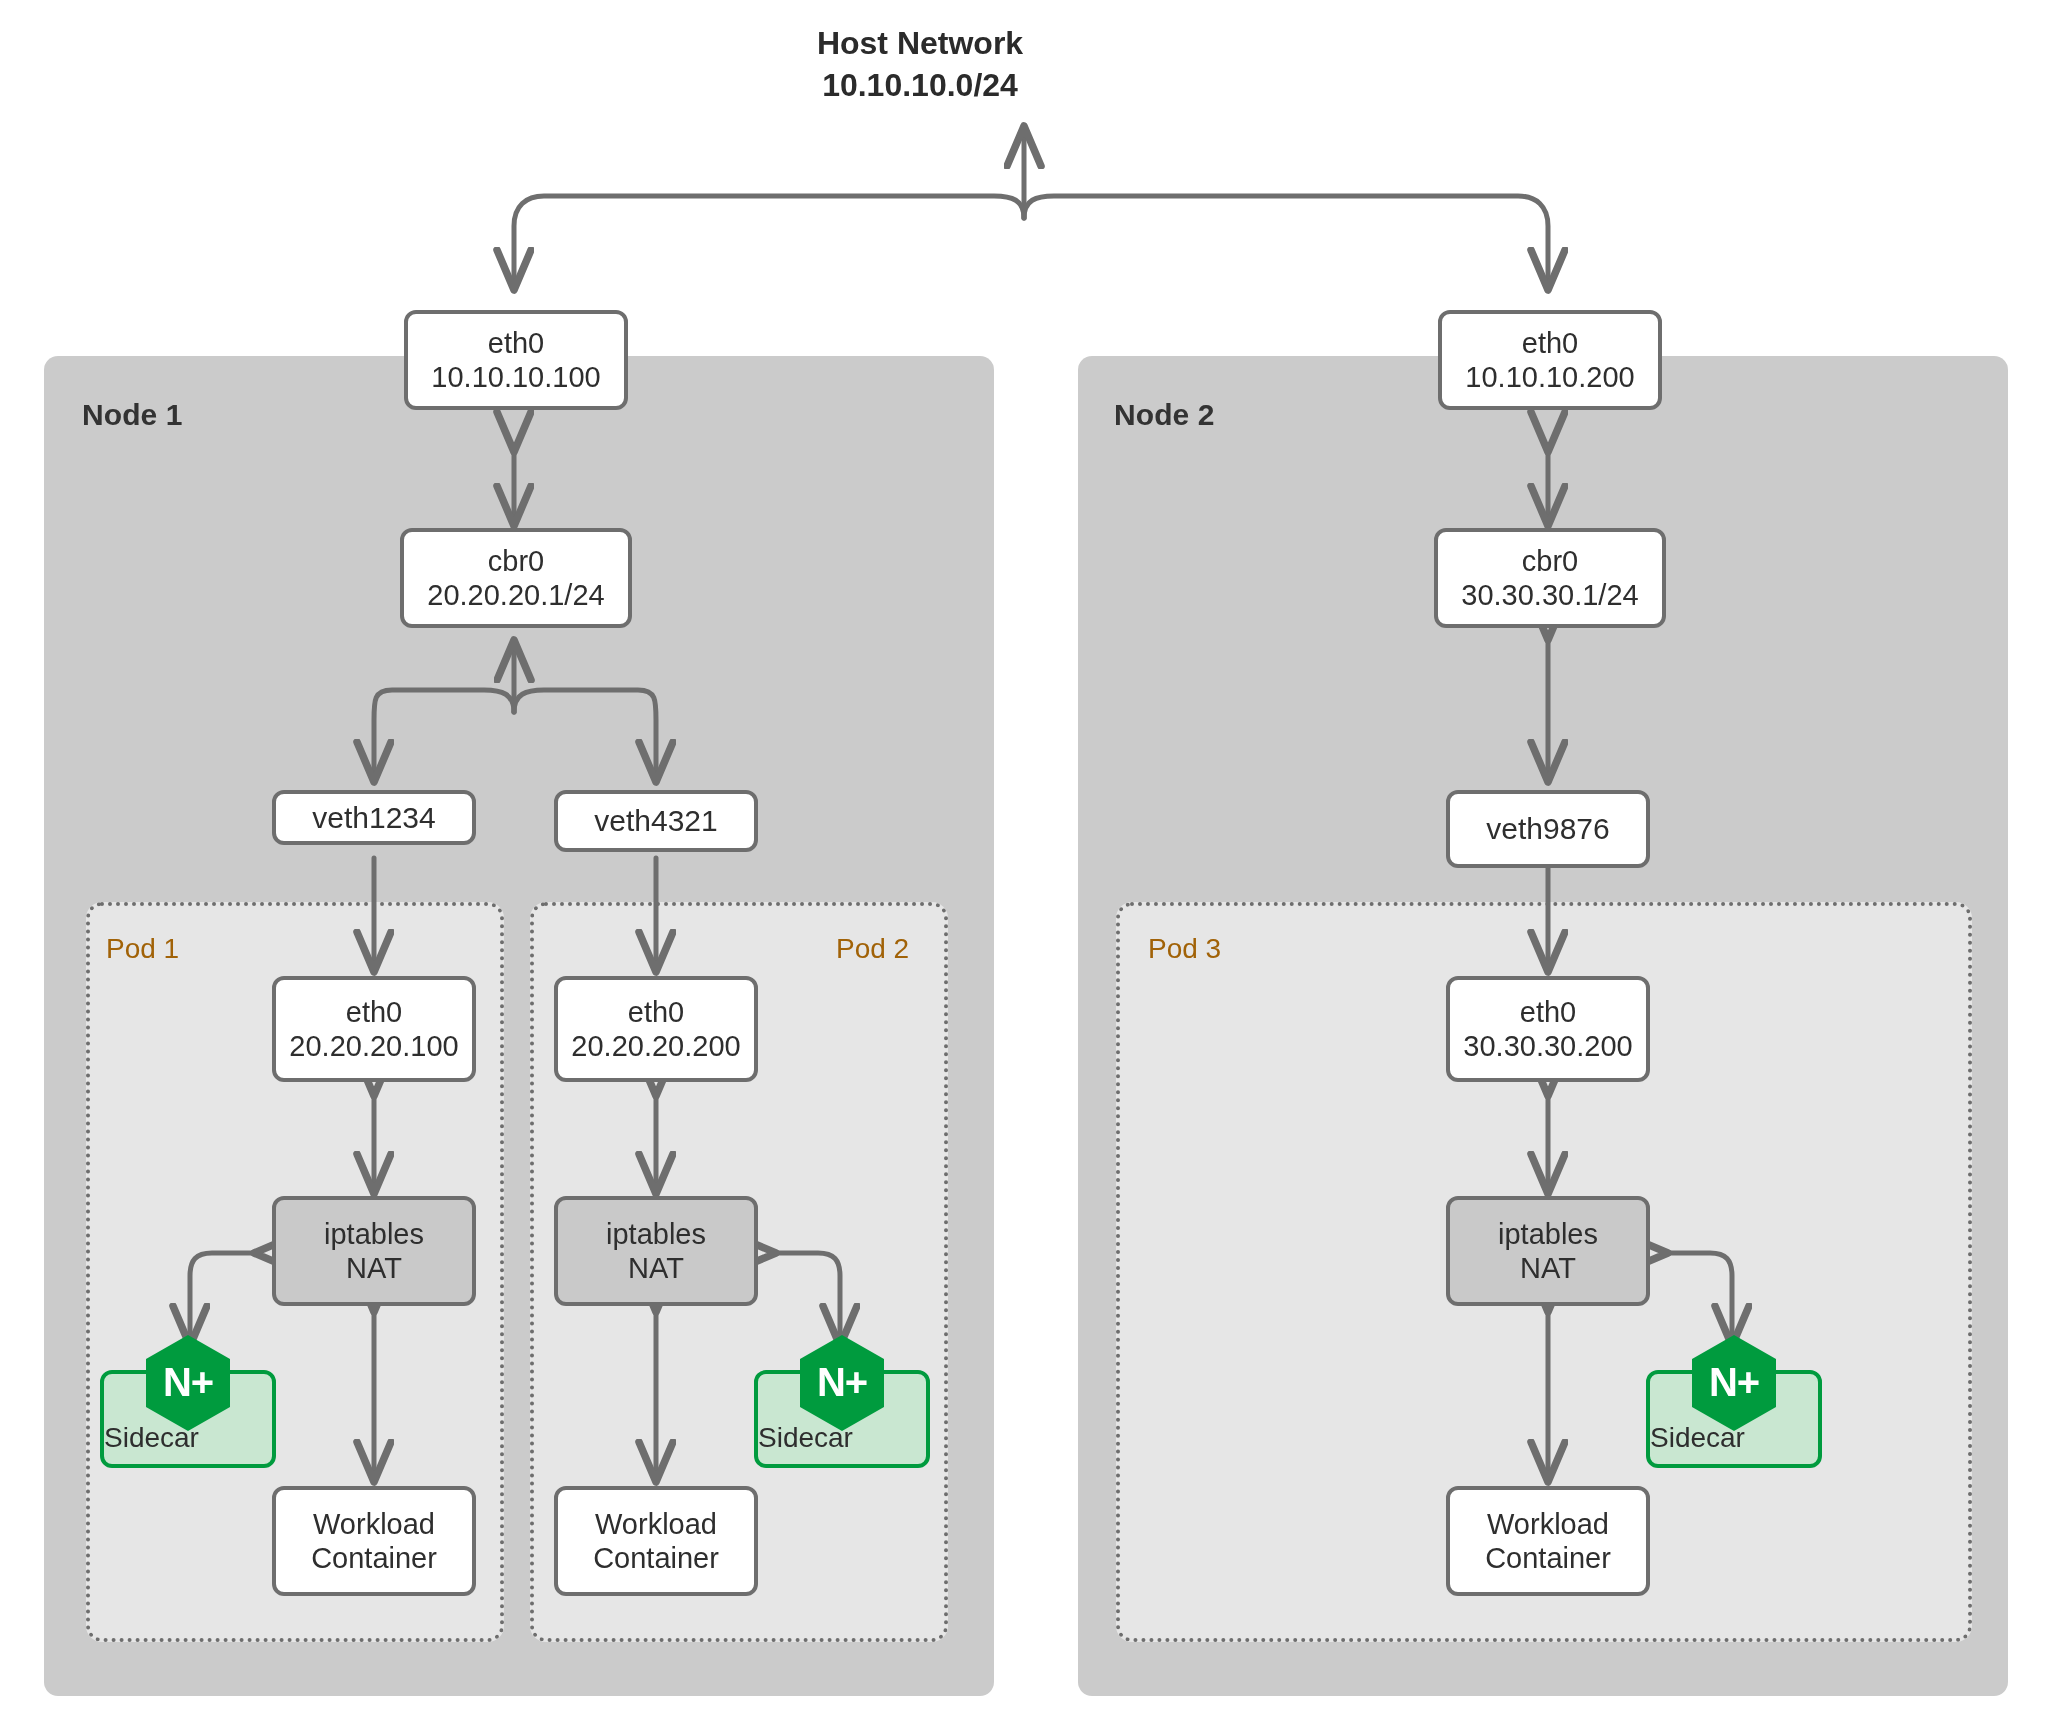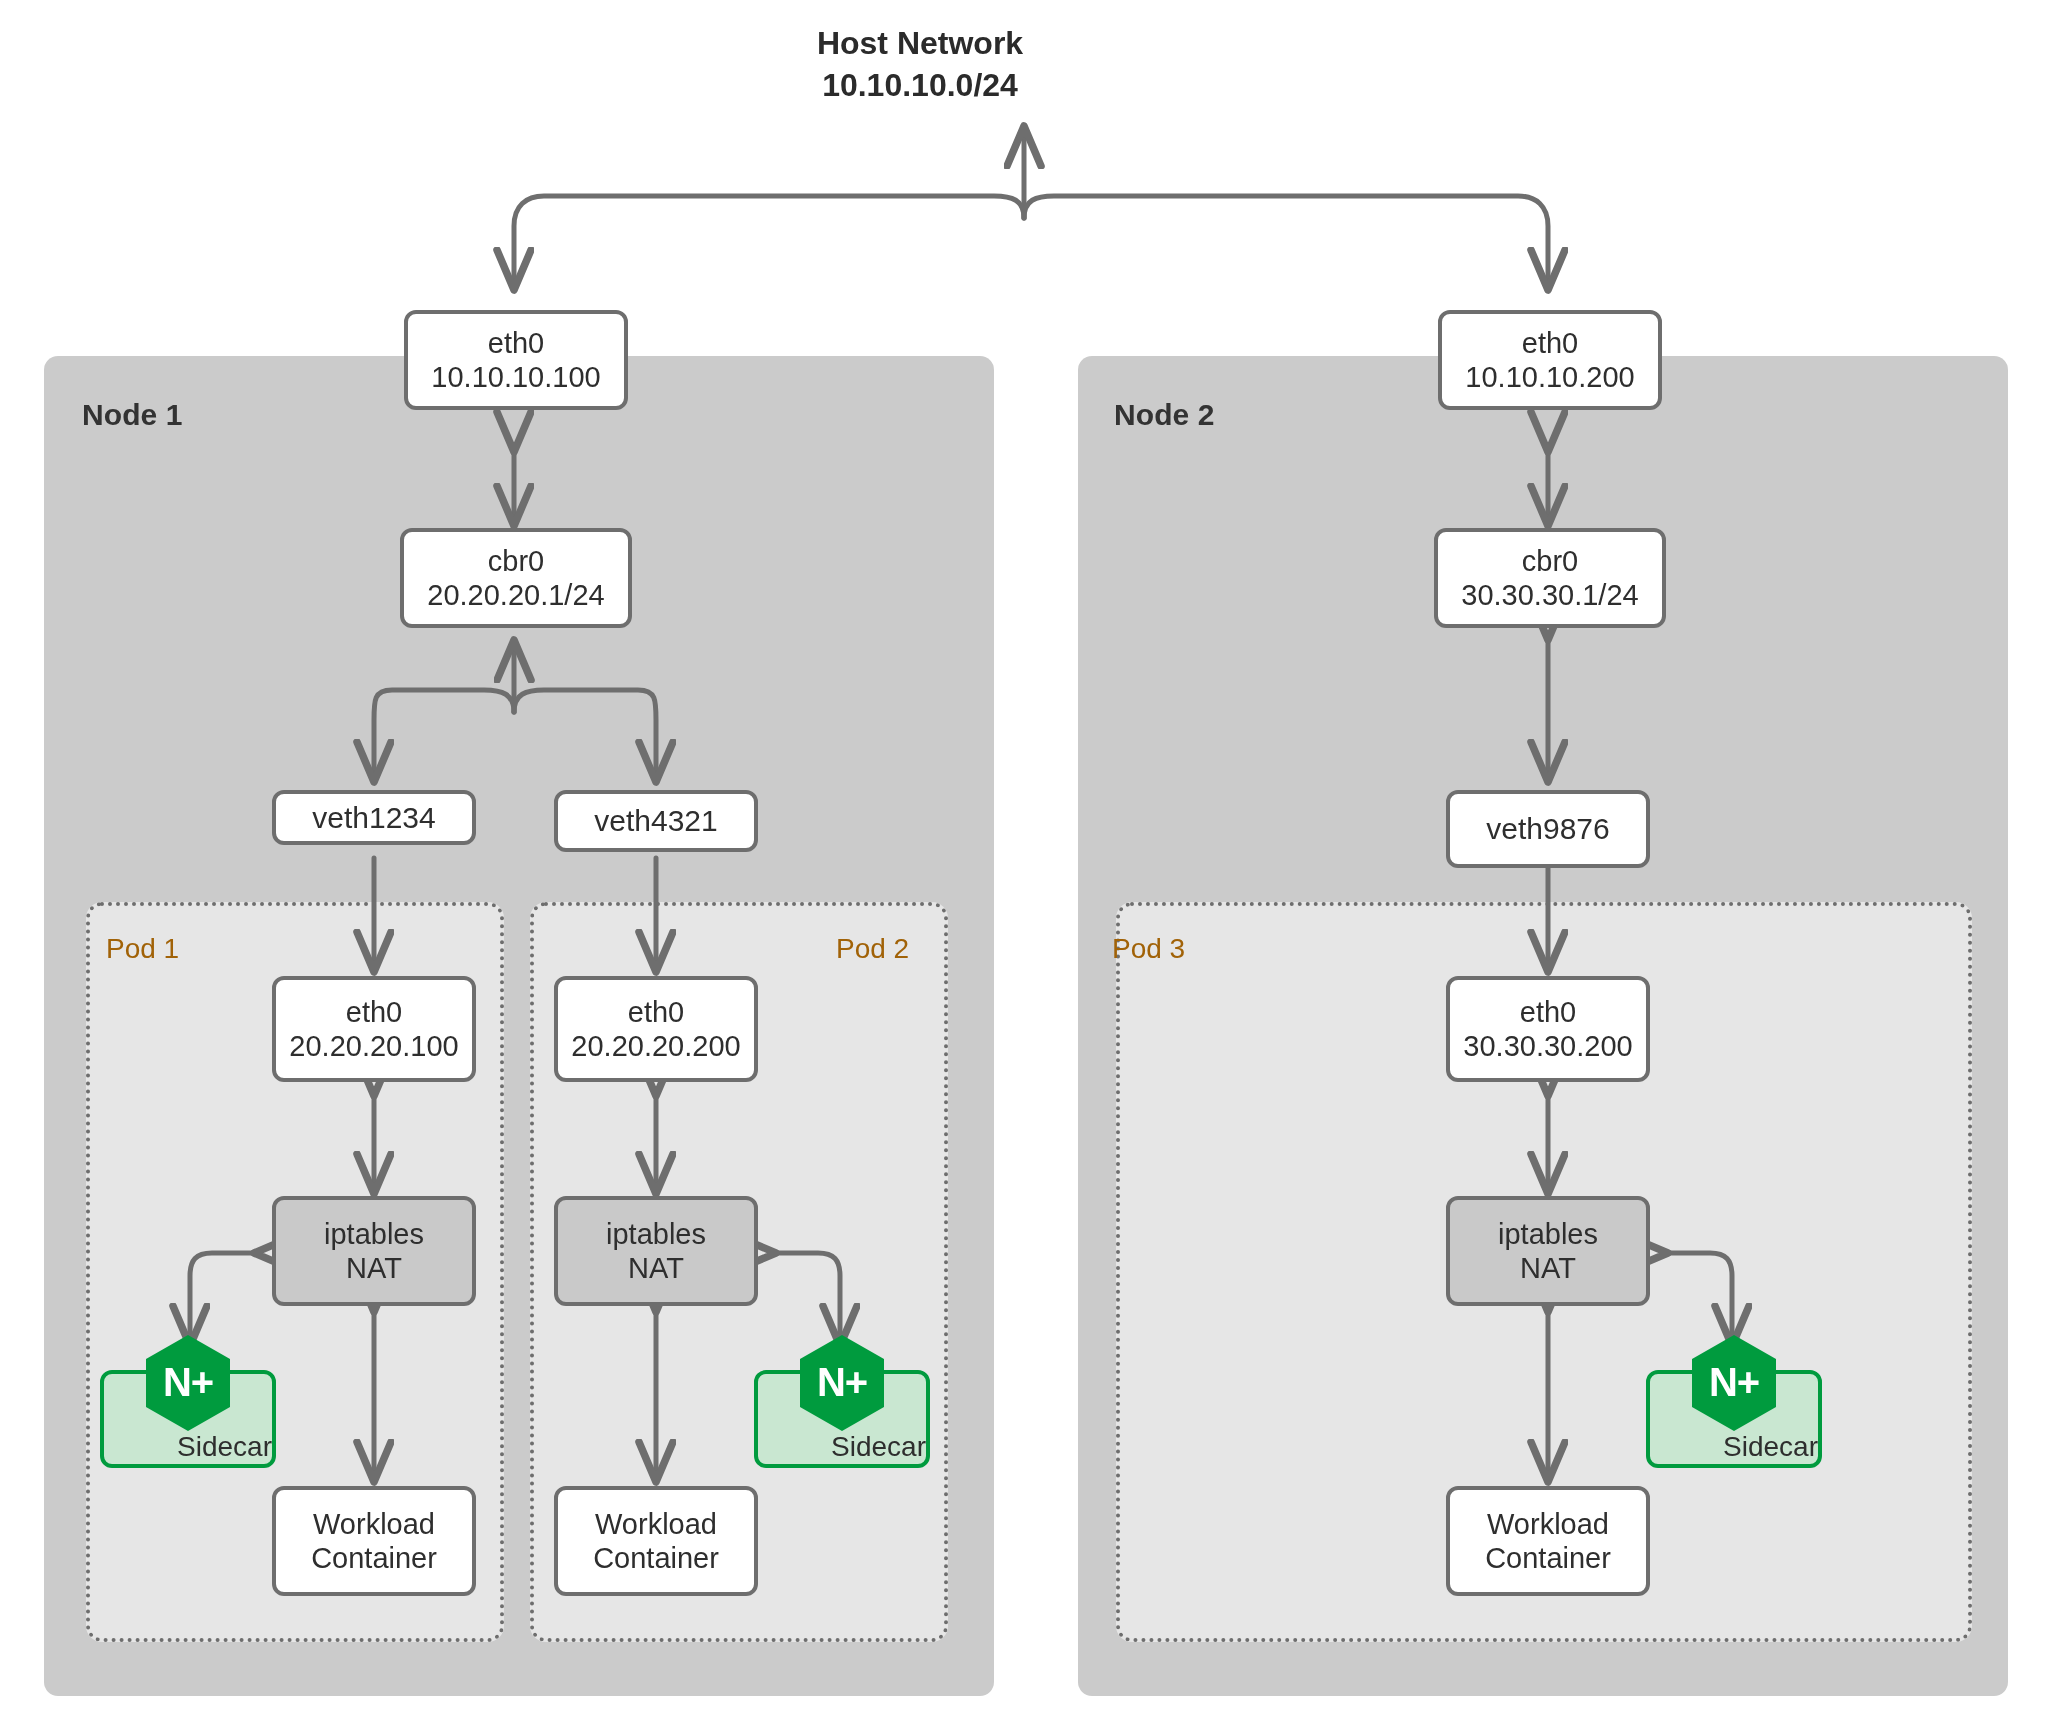--- a/index.html
+++ b/index.html
@@ -84,22 +84,22 @@
 
   
   .sidecar {
     position: absolute;
     background: #c9e7d1;
     border: 4px solid #009b3e;
     border-radius: 12px;
     z-index: 6;
     display: flex;
     align-items: flex-end;
-    justify-content: flex-end;
-    padding-bottom: 1px;
+    justify-content: flex-start;
+    padding-bottom: 10px;
   }
   .sidecar .sc-label {
     font-size: 28px;
     color: #2e2e2e;
   }
   .hexlogo {
     position: absolute;
     z-index: 8;
     width: 88px;
     height: 98px;
@@ -146,21 +146,21 @@
   <div class="node-box" style="left:1078px; top:356px; width:930px; height:1340px;"></div>
   <div class="node-label" style="left:1114px; top:398px;">Node 2</div>
 
   <div class="pod-box" style="left:86px; top:902px; width:418px; height:740px;"></div>
   <div class="pod-label" style="left:106px; top:933px;">Pod 1</div>
 
   <div class="pod-box" style="left:530px; top:902px; width:418px; height:740px;"></div>
   <div class="pod-label" style="left:836px; top:933px;">Pod 2</div>
 
   <div class="pod-box" style="left:1116px; top:902px; width:856px; height:740px;"></div>
-  <div class="pod-label" style="left:1112px; top:933px;">Pod 3</div>
+  <div class="pod-label" style="left:1148px; top:933px;">Pod 3</div>
 
   <svg id="wires" viewBox="0 0 2048 1714">
     <defs>
       <marker id="ah" markerWidth="11" markerHeight="11" refX="8.6" refY="4" orient="auto" markerUnits="strokeWidth">
         <path d="M0.6,0.6 L8.6,4 L0.6,7.4" fill="none" stroke="#6e6e6e" stroke-width="1.5" stroke-linecap="round" stroke-linejoin="round"></path>
       </marker>
     </defs>
     <g fill="none" stroke="#6e6e6e" stroke-width="5" stroke-linecap="round" stroke-linejoin="round">
 
       <path d="M1024,218 L1024,126" marker-end="url(#ah)"></path>

